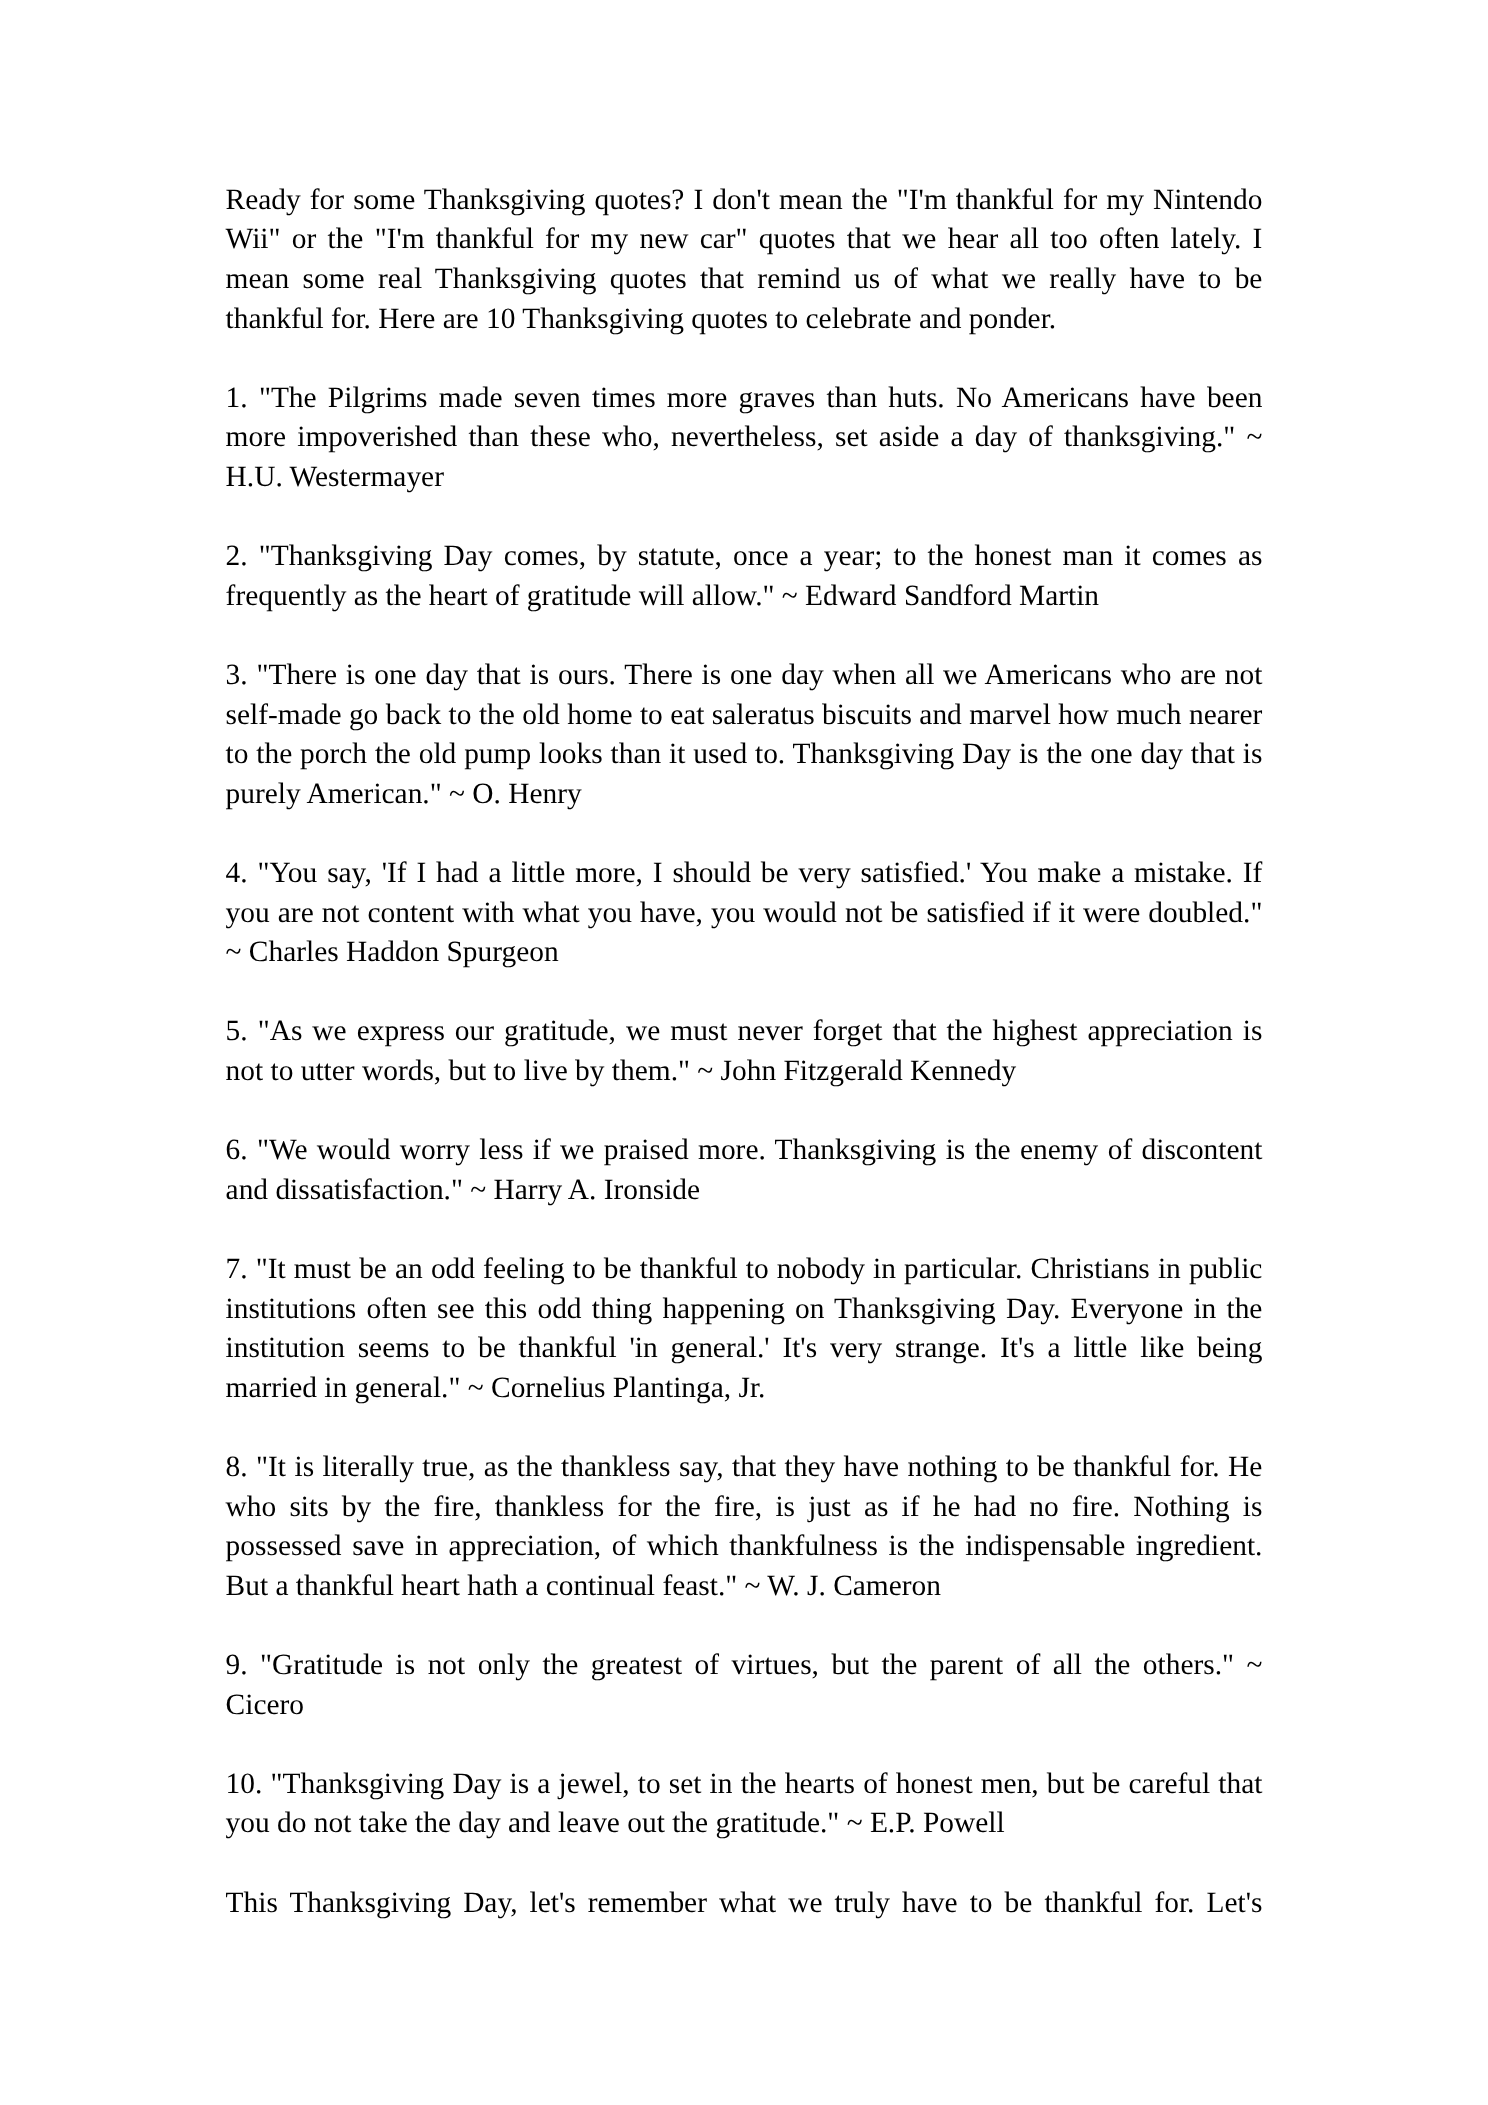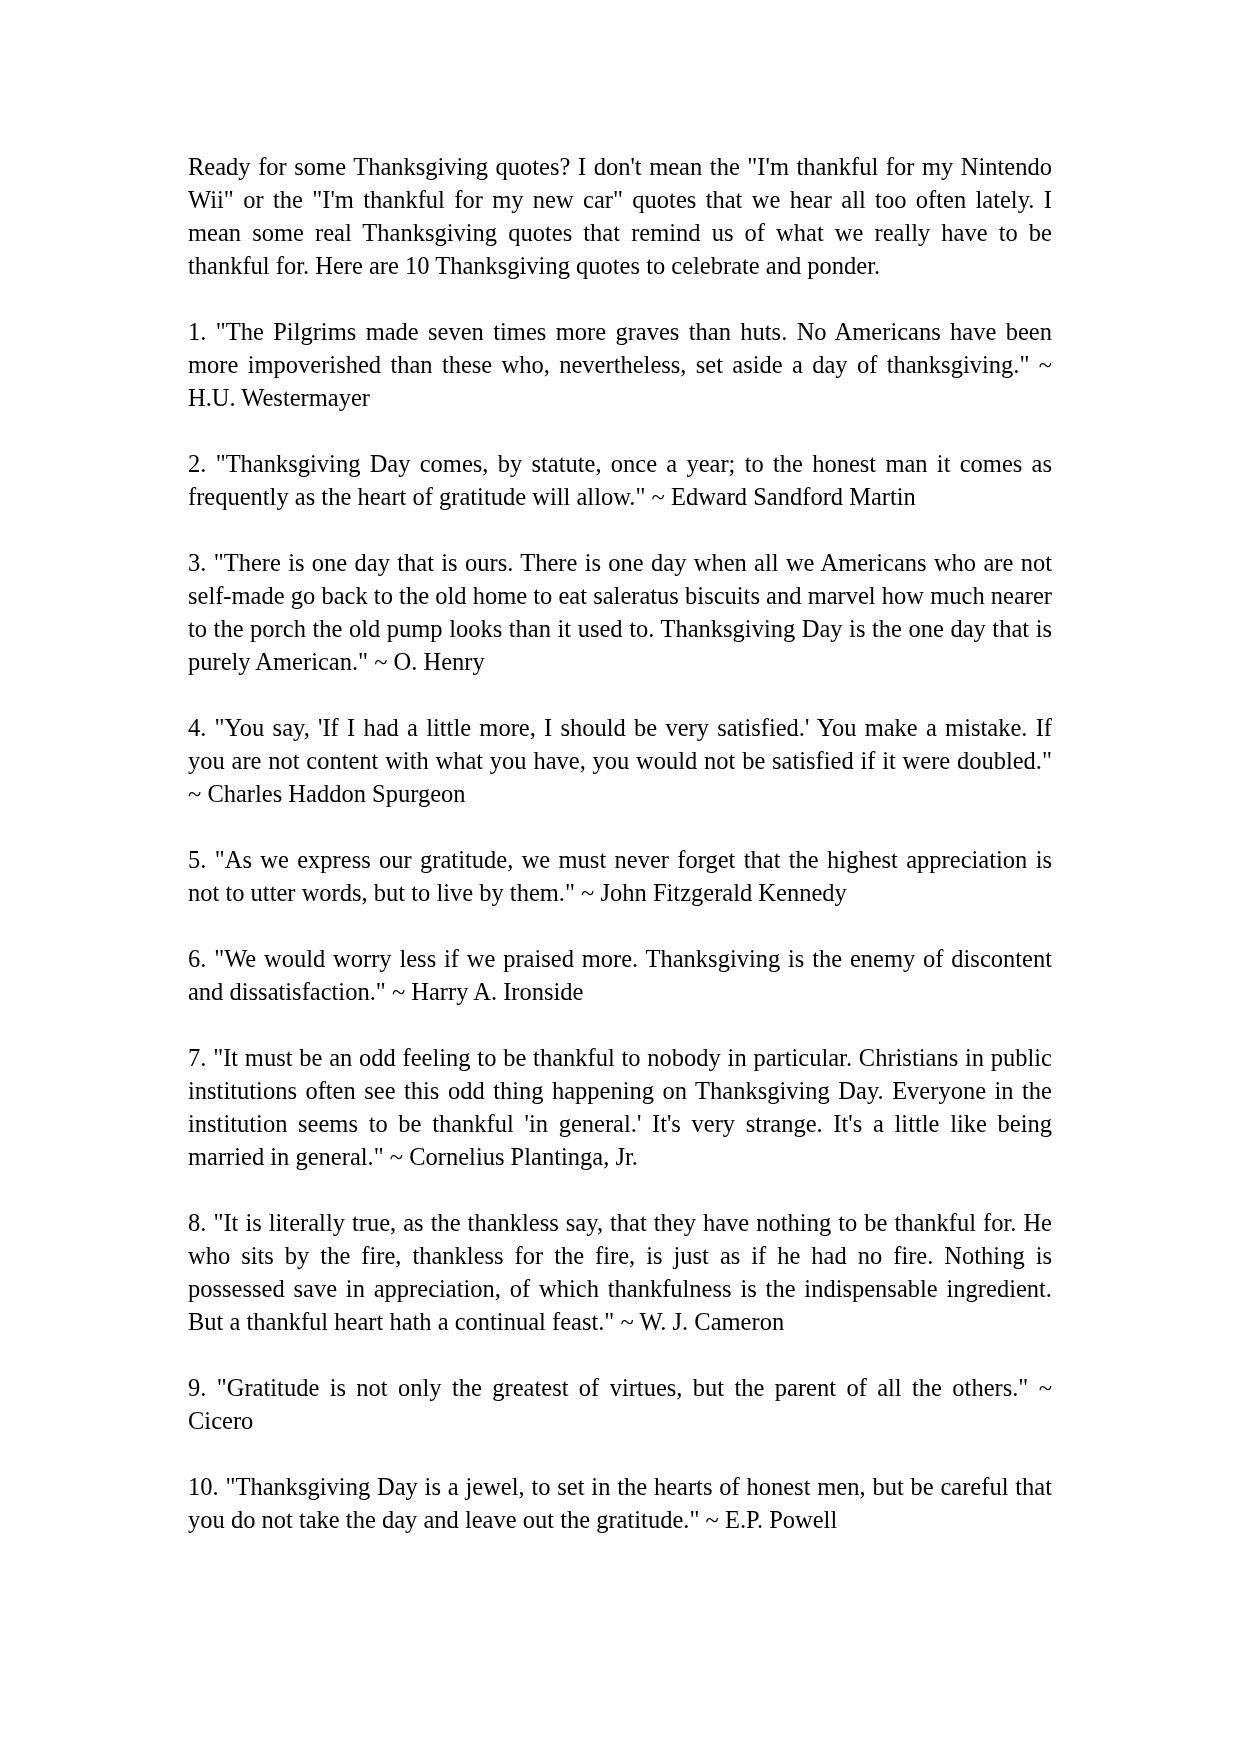--- a/index.html
+++ b/index.html
@@ -36,13 +36,14 @@
   <p>1. "The Pilgrims made seven times more graves than huts. No Americans have been more impoverished than these who, nevertheless, set aside a day of thanksgiving." ~ H.U. Westermayer</p>
   <p>2. "Thanksgiving Day comes, by statute, once a year; to the honest man it comes as frequently as the heart of gratitude will allow." ~ Edward Sandford Martin</p>
   <p>3. "There is one day that is ours. There is one day when all we Americans who are not self-made go back to the old home to eat saleratus biscuits and marvel how much nearer to the porch the old pump looks than it used to. Thanksgiving Day is the one day that is purely American." ~ O. Henry</p>
   <p>4. "You say, 'If I had a little more, I should be very satisfied.' You make a mistake. If you are not content with what you have, you would not be satisfied if it were doubled." ~ Charles Haddon Spurgeon</p>
   <p>5. "As we express our gratitude, we must never forget that the highest appreciation is not to utter words, but to live by them." ~ John Fitzgerald Kennedy</p>
   <p>6. "We would worry less if we praised more. Thanksgiving is the enemy of discontent and dissatisfaction." ~ Harry A. Ironside</p>
   <p>7. "It must be an odd feeling to be thankful to nobody in particular. Christians in public institutions often see this odd thing happening on Thanksgiving Day. Everyone in the institution seems to be thankful 'in general.' It's very strange. It's a little like being married in general." ~ Cornelius Plantinga, Jr.</p>
   <p>8. "It is literally true, as the thankless say, that they have nothing to be thankful for. He who sits by the fire, thankless for the fire, is just as if he had no fire. Nothing is possessed save in appreciation, of which thankfulness is the indispensable ingredient. But a thankful heart hath a continual feast." ~ W. J. Cameron</p>
   <p>9. "Gratitude is not only the greatest of virtues, but the parent of all the others." ~ Cicero</p>
   <p>10. "Thanksgiving Day is a jewel, to set in the hearts of honest men, but be careful that you do not take the day and leave out the gratitude." ~ E.P. Powell</p>
+  <p style="text-align: justify; text-align-last: justify;">This Thanksgiving Day, let's remember what we truly have to be thankful for. Let's</p>
 </div>
 
 </body></html>

